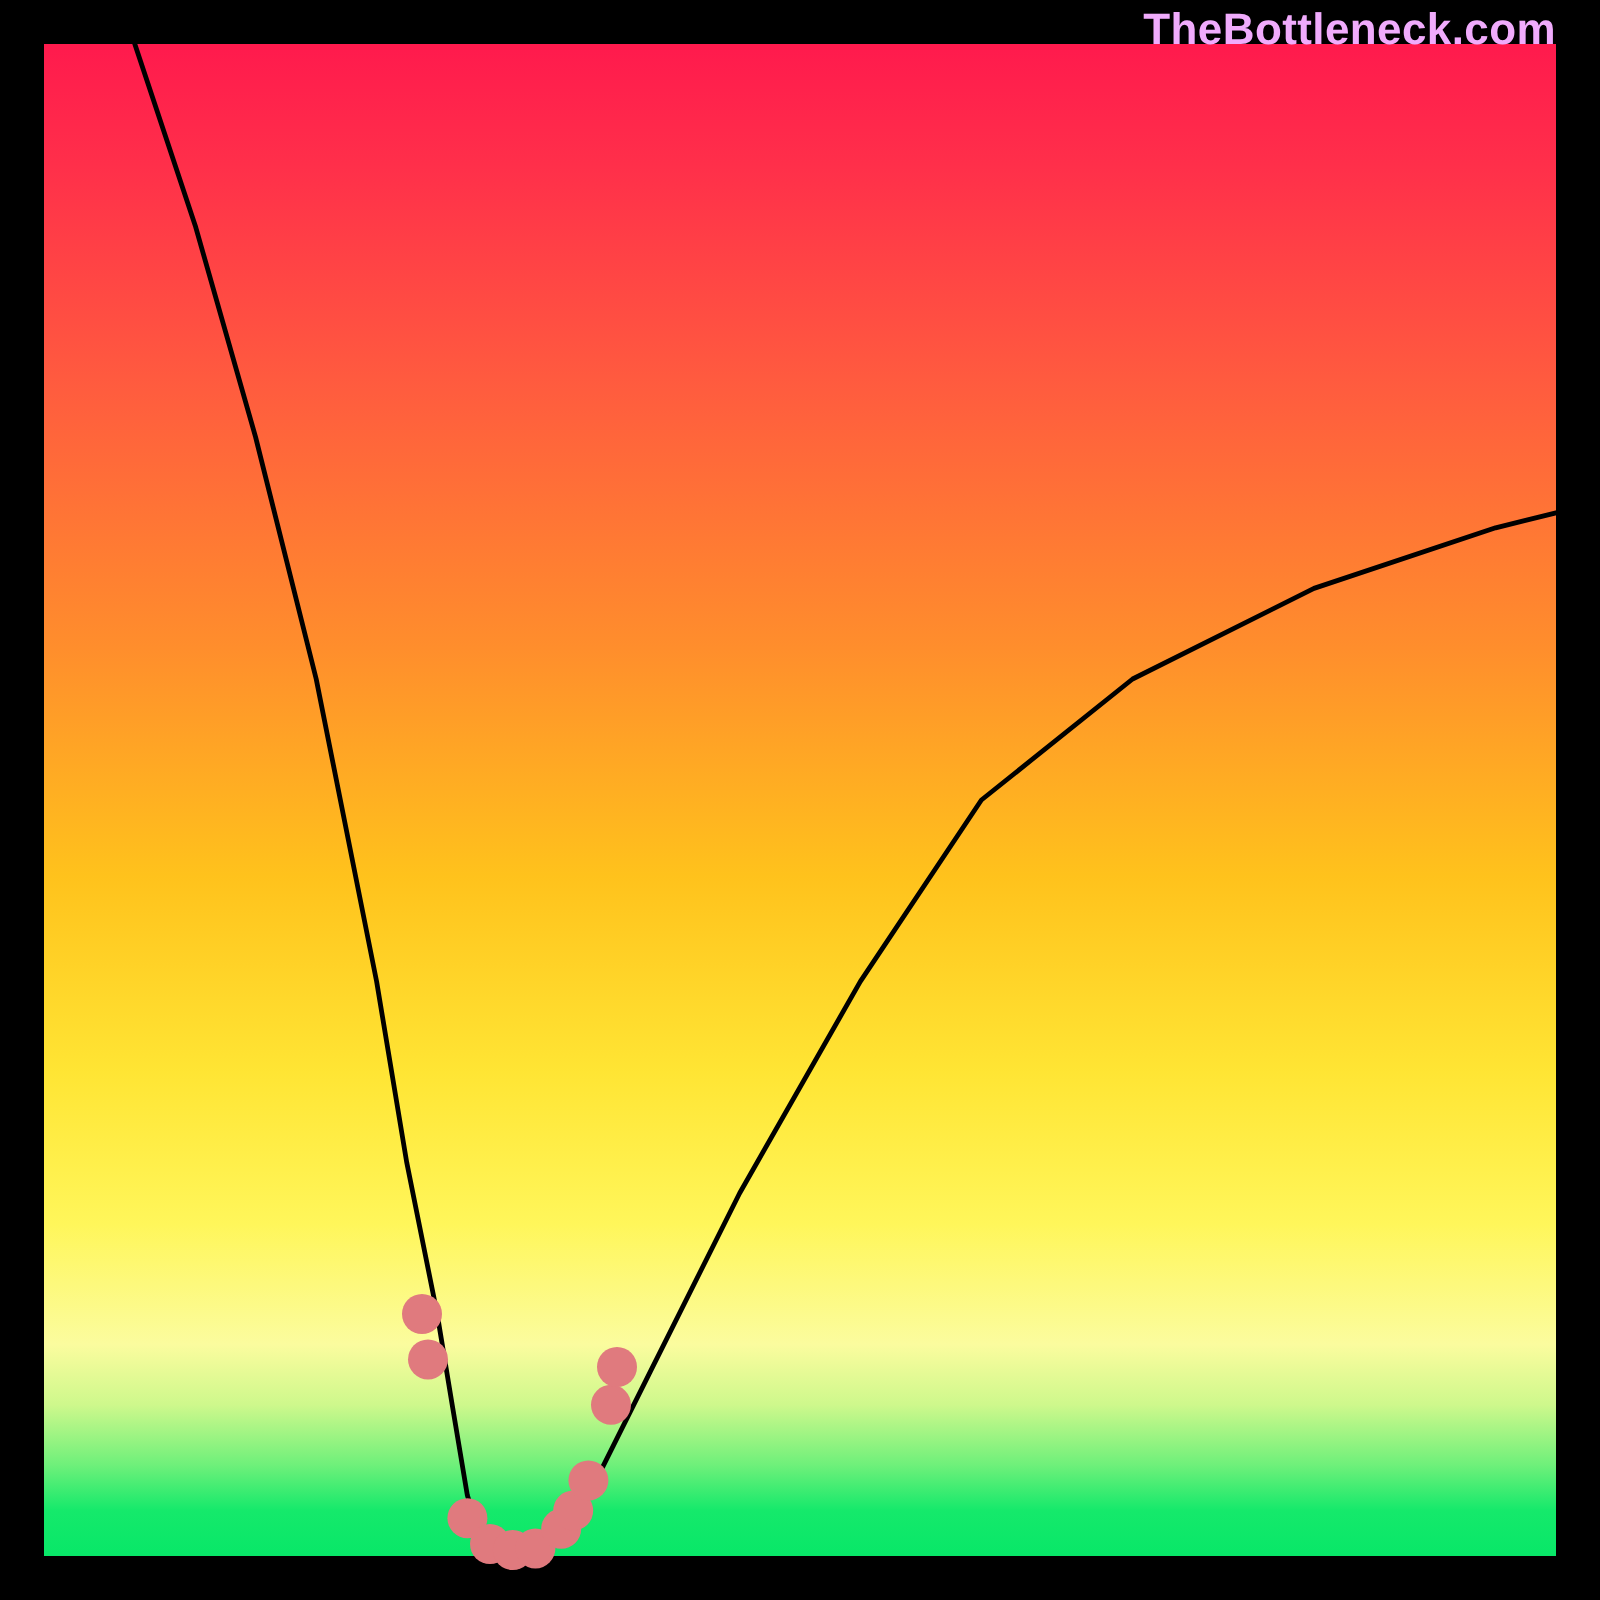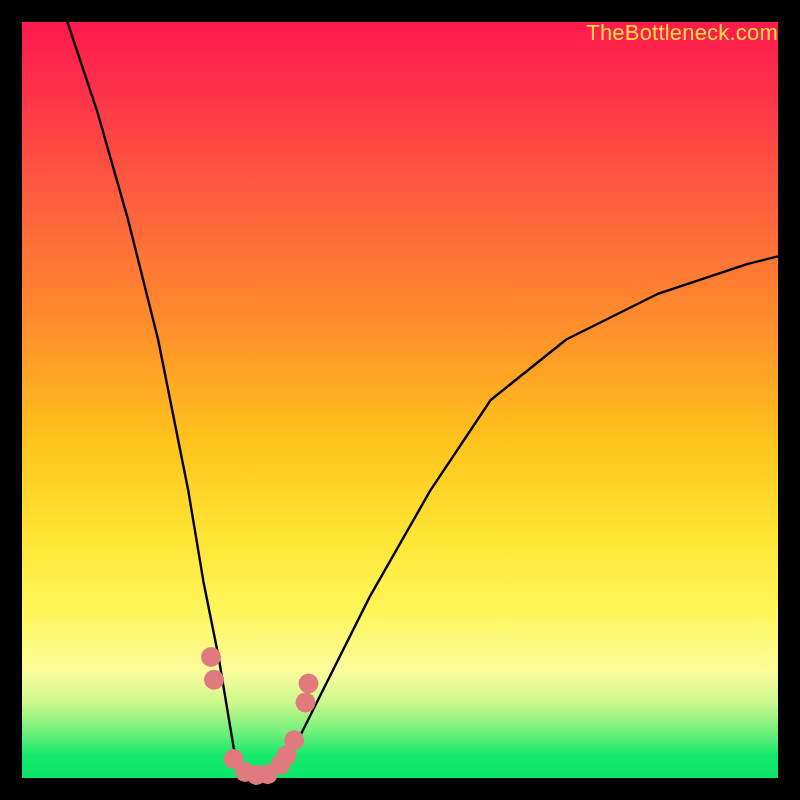--- a/index.html
+++ b/index.html
@@ -37,25 +37,25 @@
       #fff65a 78%,
       #fbfc9e 86%,
       #cef88c 90%,
       #6ef07a 94%,
       #15e96b 97%,
       #08e768 100%
     );
   }
   .attribution {
     position: absolute;
-    top: 20px;
+    top: 2px;
     right: 22px;
-    color: #fde047;
+    color: #f0abfc;
     font-size: 22px;
-    font-weight: 400;
+    font-weight: 700;
     letter-spacing: 0.2px;
     z-index: 5;
     user-select: none;
   }
   svg.curve {
     position: absolute;
     left: 0;
     top: 0;
     width: 756px;
     height: 756px;

